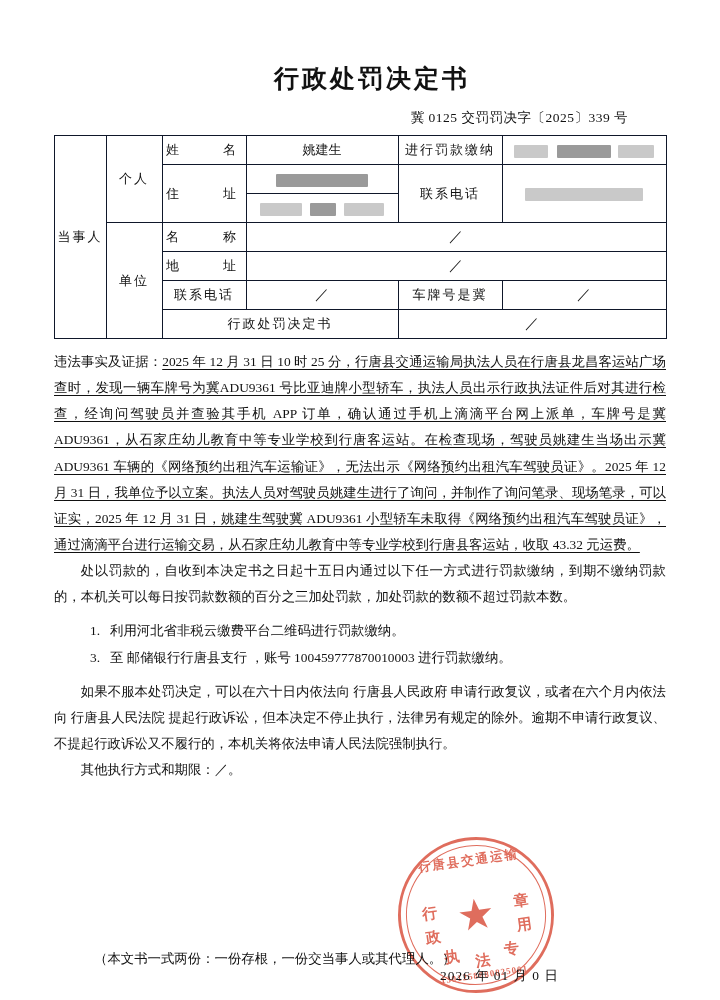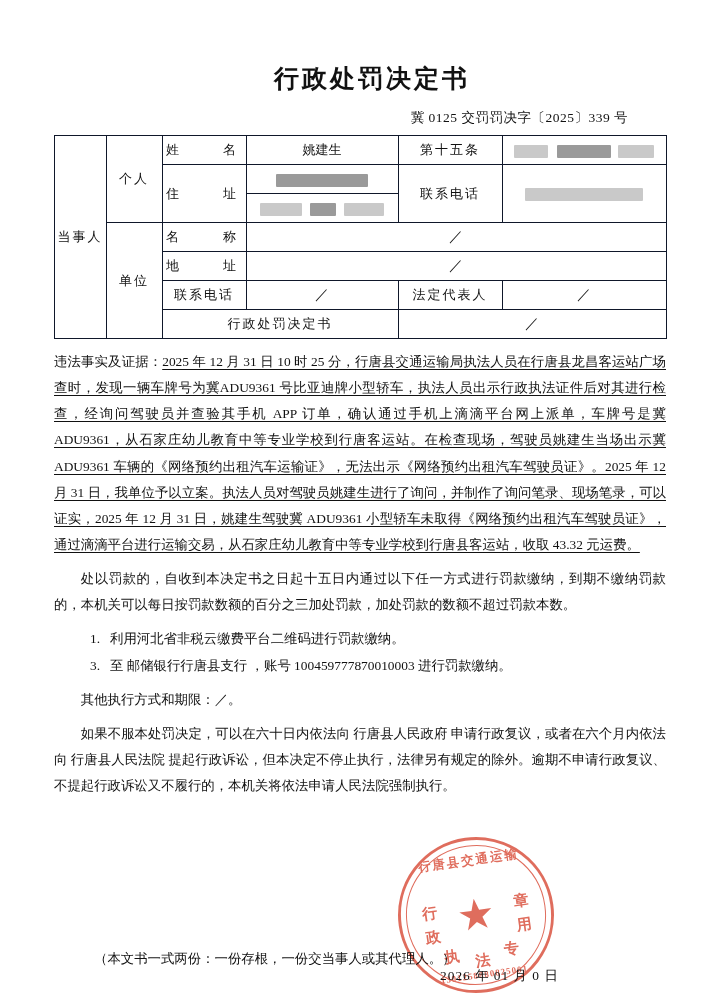--- a/index.html
+++ b/index.html
@@ -61,21 +61,21 @@
   .slash{font-size:14px;}
   
   .body-text{
     width:612px;
     margin:10px auto 0;
     font-size:13.4px;
     line-height:1.95;
     text-align:justify;
     text-justify:inter-ideograph;
   }
-  .body-text p{margin:8px 0 0 0;text-indent:2em;}
+  .body-text p{margin:0 0 0 0;text-indent:2em;}
   .body-text p.noindent{text-indent:0;}
   .ul-long{text-decoration:underline;text-underline-offset:3px;}
   ol.pay{
     margin:8px;padding-left:0;list-style:none;
   }
   ol.pay li{
     text-indent:0;
     margin-left:28px;
     text-align:justify;
   }
@@ -133,21 +133,21 @@
       <col style="width:152px">
       <col style="width:104px">
       <col style="width:164px">
     </colgroup>
     <tbody>
       <tr>
         <td rowspan="8" class="lbl2">当事人</td>
         <td rowspan="3" class="lbl2">个人</td>
         <td class="lbl">姓　　名</td>
         <td>姚建生</td>
-        <td class="lbl2">第十五条</td>
+        <td class="lbl2">进行罚款缴纳</td>
         <td>
           <span class="redact" style="width:34px"></span>
           <span class="redact dark" style="width:54px;margin-left:6px"></span>
           <span class="redact" style="width:36px;margin-left:4px"></span>
         </td>
       </tr>
       <tr>
         <td rowspan="2" class="lbl">住　　址</td>
         <td>
           <span class="redact dark" style="width:92px"></span>
@@ -169,41 +169,41 @@
         <td class="lbl">名　　称</td>
         <td colspan="3" class="slash">／</td>
       </tr>
       <tr>
         <td class="lbl">地　　址</td>
         <td colspan="3" class="slash">／</td>
       </tr>
       <tr>
         <td class="lbl2">联系电话</td>
         <td class="slash">／</td>
-        <td class="lbl2">法定代表人</td>
+        <td class="lbl2">车牌号是冀</td>
         <td class="slash">／</td>
       </tr>
       <tr>
         <td colspan="2" class="lbl2">行政处罚决定书</td>
         <td colspan="3" class="slash">／</td>
       </tr>
     </tbody>
   </table>
 
   <div class="body-text">
     <p class="noindent">
       <span>违法事实及证据：</span><span class="ul-long">2025 年 12 月 31 日 10 时 25 分，行唐县交通运输局执法人员在行唐县龙昌客运站广场查时，发现一辆车牌号为冀ADU9361 号比亚迪牌小型轿车，执法人员出示行政执法证件后对其进行检查，经询问驾驶员并查验其手机 APP 订单，确认通过手机上滴滴平台网上派单，车牌号是冀 ADU9361，从石家庄幼儿教育中等专业学校到行唐客运站。在检查现场，驾驶员姚建生当场出示冀ADU9361 车辆的《网络预约出租汽车运输证》，无法出示《网络预约出租汽车驾驶员证》。2025 年 12 月 31 日，我单位予以立案。执法人员对驾驶员姚建生进行了询问，并制作了询问笔录、现场笔录，可以证实，2025 年 12 月 31 日，姚建生驾驶冀 ADU9361 小型轿车未取得《网络预约出租汽车驾驶员证》，通过滴滴平台进行运输交易，从石家庄幼儿教育中等专业学校到行唐县客运站，收取 43.32 元运费。</span>
     </p>
     <p>处以罚款的，自收到本决定书之日起十五日内通过以下任一方式进行罚款缴纳，到期不缴纳罚款的，本机关可以每日按罚款数额的百分之三加处罚款，加处罚款的数额不超过罚款本数。</p>
     <ol class="pay">
       <li><span class="num">1.</span><span>利用河北省非税云缴费平台二维码进行罚款缴纳。</span></li>
       <li><span class="num">3.</span><span>至 邮储银行行唐县支行 ，账号 100459777870010003 进行罚款缴纳。</span></li>
     </ol>
+    <p>如果不服本处罚决定，可以在六十日内依法向 行唐县人民政府 申请行政复议，或者在六个月内依法向 行唐县人民法院 提起行政诉讼，但本决定不停止执行，法律另有规定的除外。逾期不申请行政复议、不提起行政诉讼又不履行的，本机关将依法申请人民法院强制执行。</p>
     <p>其他执行方式和期限：／。</p>
-    <p>如果不服本处罚决定，可以在六十日内依法向 行唐县人民政府 申请行政复议，或者在六个月内依法向 行唐县人民法院 提起行政诉讼，但本决定不停止执行，法律另有规定的除外。逾期不申请行政复议、不提起行政诉讼又不履行的，本机关将依法申请人民法院强制执行。</p>
   </div>
 
   <div class="seal">
     <div class="inner-ring"></div>
     <div class="arc-top">行唐县交通运输</div>
     <div class="star">★</div>
     <div class="arc-bottom">1301258880825001</div>
     <span class="seal-char" style="left:22px;top:58px;">行</span>
     <span class="seal-char" style="left:22px;top:82px;">政</span>
     <span class="seal-char" style="left:38px;top:104px;">执</span>

